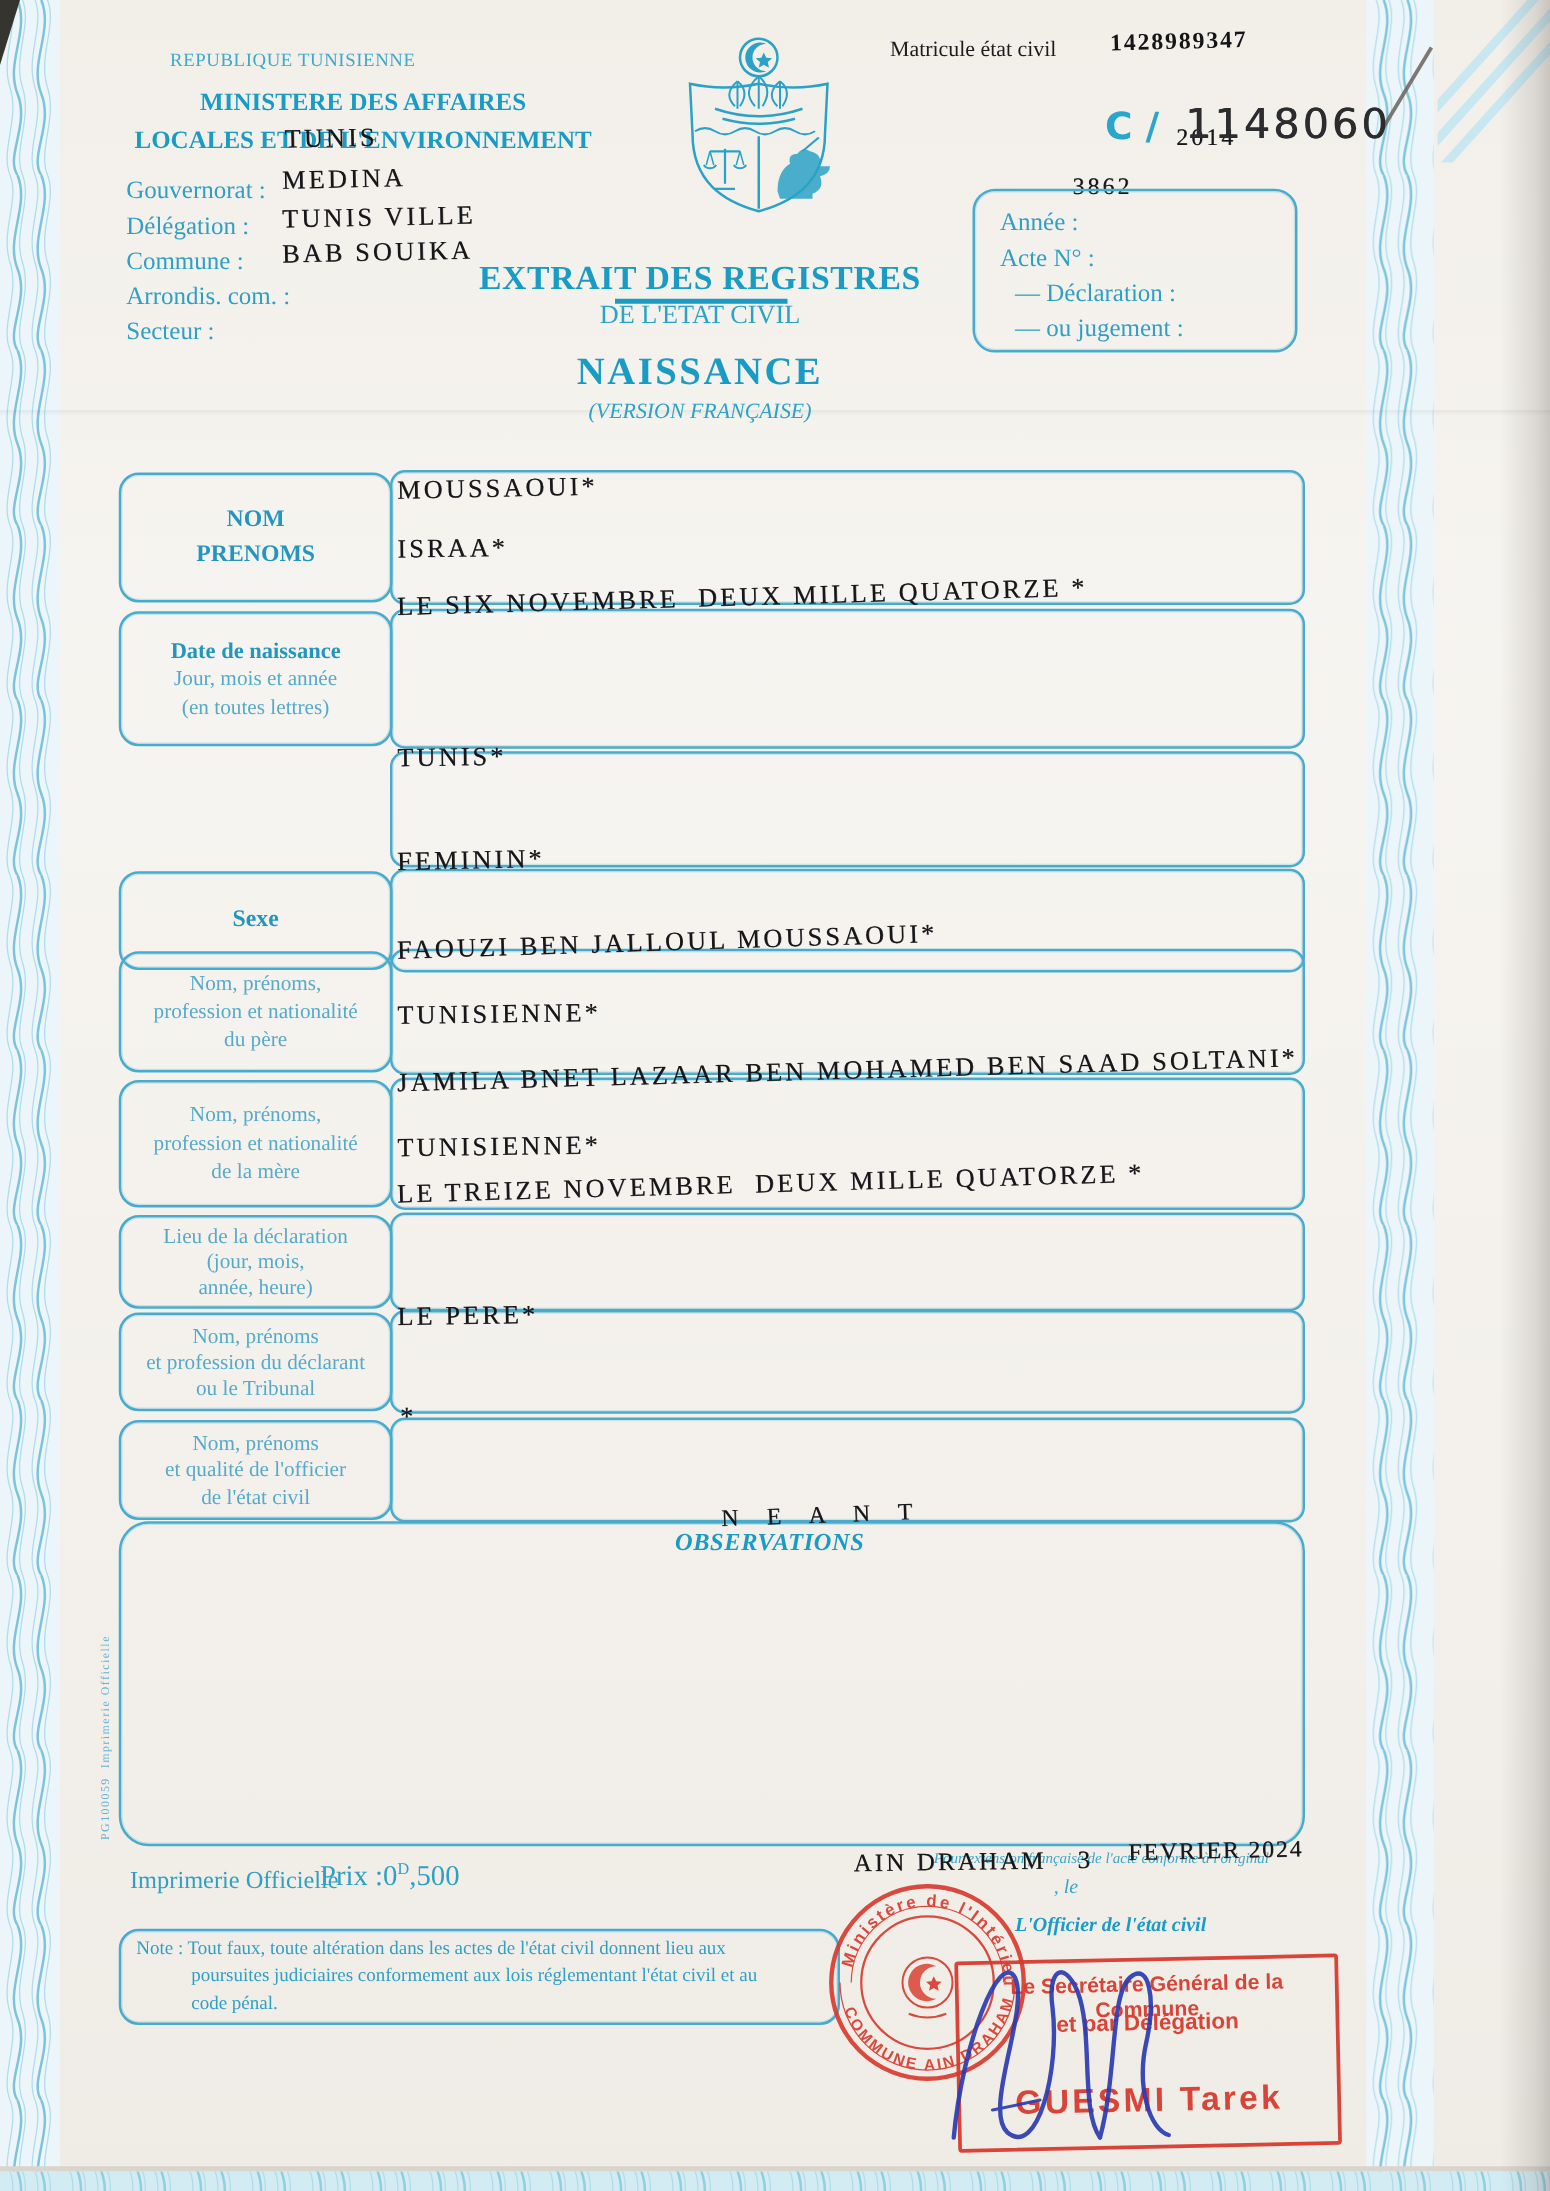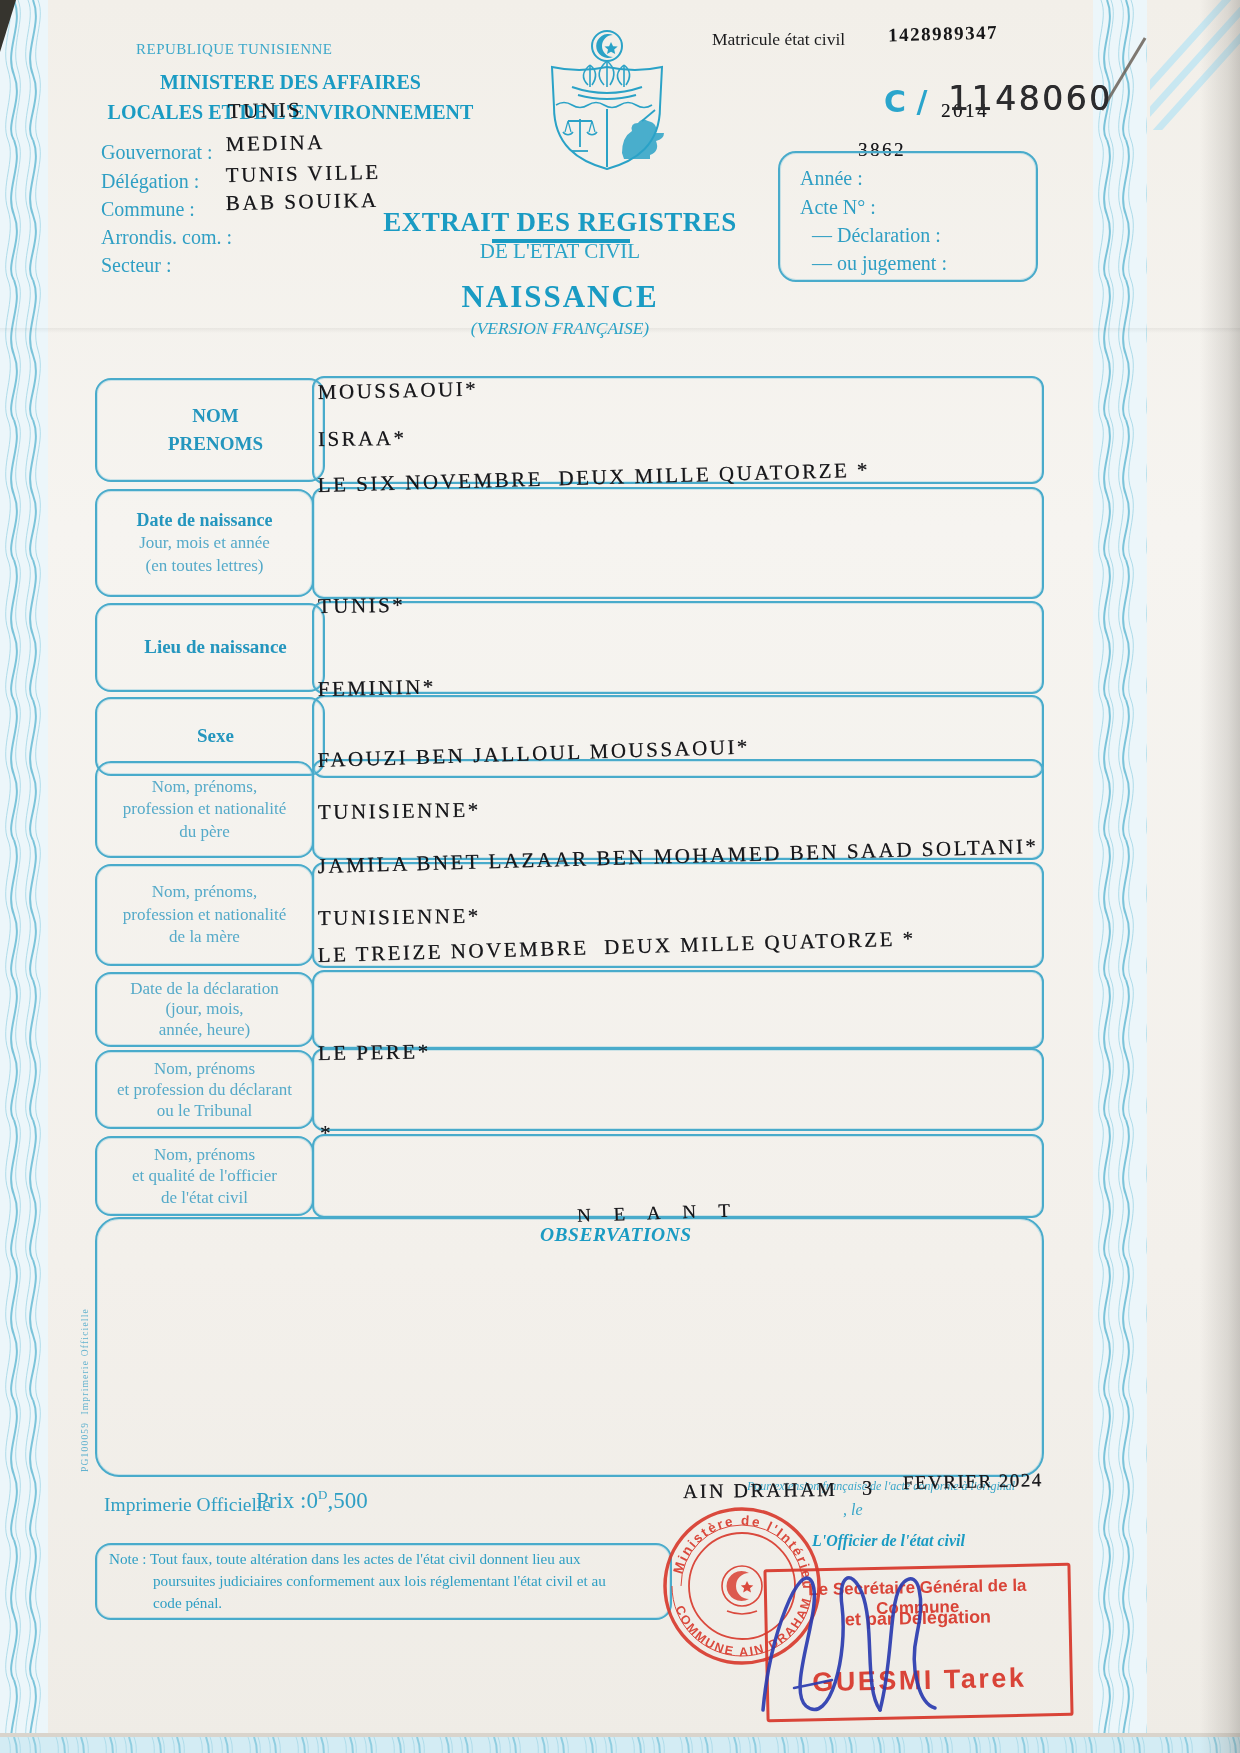--- a/index.html
+++ b/index.html
@@ -12,21 +12,21 @@
   .typed{position:absolute;font-family:"Liberation Serif",serif;color:#17171a;font-size:21px;
          letter-spacing:2.5px;white-space:pre;text-shadow:.35px .2px 0 rgba(20,20,25,.6);}
   .r08{transform:rotate(-0.8deg);transform-origin:left bottom;}
   .r12{transform:rotate(-1.2deg);transform-origin:left bottom;}
   .r16{transform:rotate(-1.6deg);transform-origin:left bottom;}
   .r18{transform:rotate(-1.8deg);transform-origin:left bottom;}
   .fieldlabel{position:absolute;left:95px;width:215px;border:2px solid #49abcb;border-radius:16px;
         display:flex;flex-direction:column;align-items:center;justify-content:center;
         color:#55aac9;font-size:17px;line-height:1.32;text-align:center;
         box-shadow:inset 0 0 0 1px rgba(130,200,222,.4);}
-  .fieldlabel.bold{color:#2496be;font-weight:bold;font-size:19px;line-height:1.5;padding-left:11px;}
+  .fieldlabel.bold{color:#2496be;font-weight:bold;font-size:19px;line-height:1.5;}
   .valuebox{position:absolute;left:312px;width:728px;border:2px solid #49abcb;border-radius:12px;
         box-shadow:inset 0 0 0 1px rgba(130,200,222,.35);}
   .titleline{position:absolute;left:375px;width:370px;text-align:center;color:#1a9bc3;margin-top:32px;}
   .stamp-red{color:#d8382b;}
   sup.d{font-size:13px;vertical-align:super;}
 </style>
 </head>
 <body>
 
 <div class="page">
@@ -139,23 +139,20 @@
 
   <div class="valuebox" style="top:487px;height:108px"></div>
   <div class="fieldlabel" style="top:489px;height:104px">
     <div style="font-weight:bold;color:#2496be;font-size:18px">Date de naissance</div>
     <div>Jour, mois et année</div>
     <div>(en toutes lettres)</div>
   </div>
   <div class="typed r16" style="left:318px;top:473px">LE SIX NOVEMBRE  DEUX MILLE QUATORZE *</div>
 
   <div class="valuebox" style="top:601px;height:89px"></div>
-  <div class="fieldlabel bold" style="top:603px;height:85px">
-    <div>Lieu de naissance</div>
-  </div>
   <div class="typed r08" style="left:318px;top:594px">TUNIS*</div>
 
   <div class="valuebox" style="top:695px;height:79px"></div>
   <div class="fieldlabel bold" style="top:697px;height:75px">
     <div>Sexe</div>
   </div>
   <div class="typed r12" style="left:318px;top:677px">FEMININ*</div>
 
   <div class="valuebox" style="top:759px;height:97px"></div>
   <div class="fieldlabel" style="top:761px;height:93px">
@@ -170,21 +167,21 @@
   <div class="fieldlabel" style="top:864px;height:98px">
     <div>Nom, prénoms,</div>
     <div>profession et nationalité</div>
     <div>de la mère</div>
   </div>
   <div class="typed r16" style="left:318px;top:854px">JAMILA BNET LAZAAR BEN MOHAMED BEN SAAD SOLTANI*</div>
   <div class="typed r08" style="left:318px;top:906px">TUNISIENNE*</div>
 
   <div class="valuebox" style="top:970px;height:75px"></div>
   <div class="fieldlabel" style="top:972px;height:71px;line-height:1.2">
-    <div>Date de la déclaration</div>
+    <div>Lieu de la déclaration</div>
     <div>(jour, mois,</div>
     <div>année, heure)</div>
   </div>
   <div class="typed r16" style="left:318px;top:943px">LE TREIZE NOVEMBRE  DEUX MILLE QUATORZE *</div>
 
   <div class="valuebox" style="top:1048px;height:79px"></div>
   <div class="fieldlabel" style="top:1050px;height:75px;line-height:1.25">
     <div>Nom, prénoms</div>
     <div>et profession du déclarant</div>
     <div>ou le Tribunal</div>

